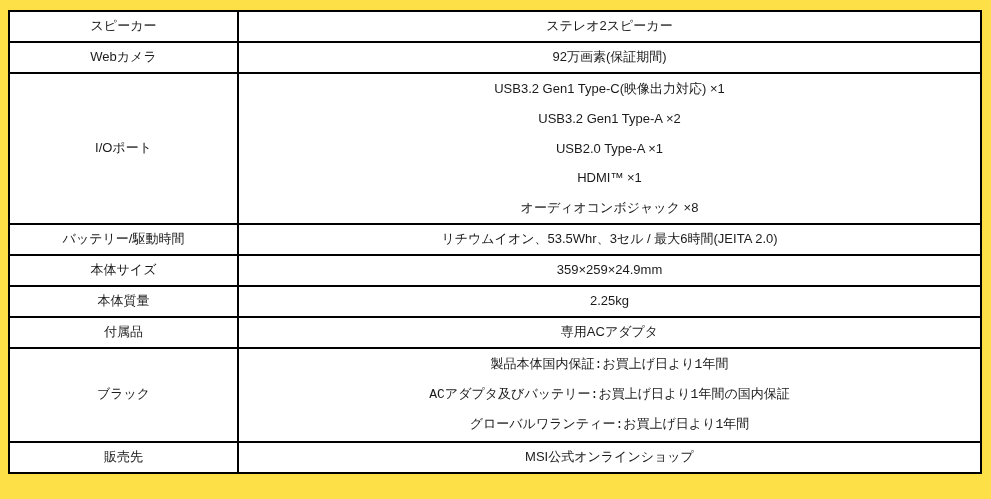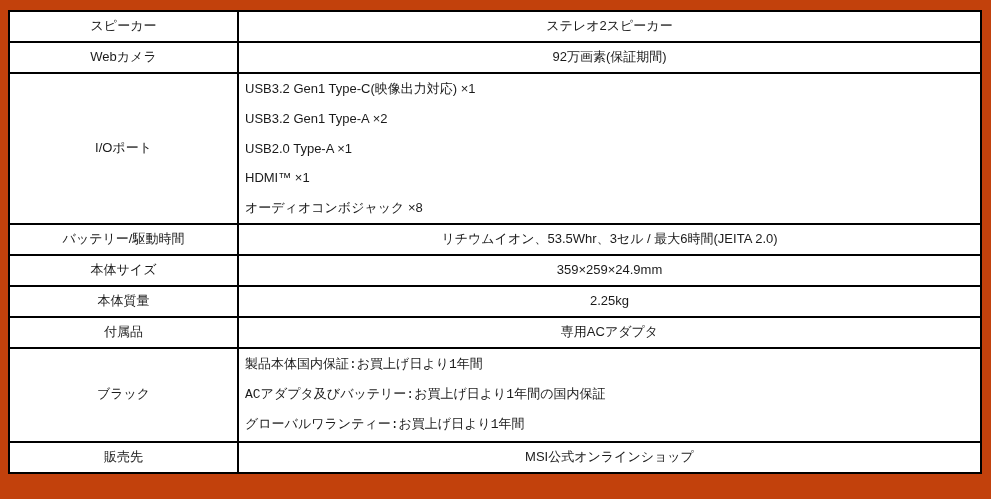--- a/index.html
+++ b/index.html
@@ -4,21 +4,21 @@
 <style>
   html, body {
     margin: 0;
     padding: 0;
     background: #ffffff;
   }
   .page {
     position: relative;
     width: 991px;
     height: 499px;
-    background: #c2410c;
+    background: #fde047;
     font-family: "Liberation Sans", "DejaVu Sans", sans-serif;
     color: #1a1a1a;
   }
   table.spec-table {
     position: absolute;
     left: 8px;
     top: 10px;
     width: 974px;
     border-collapse: collapse;
     table-layout: fixed;
@@ -35,21 +35,21 @@
     white-space: nowrap;
   }
   col.col-label { width: 229px; }
   tr.r-single td { height: 29px; }
   tr.r-io td     { height: 149px; }
   tr.r-warranty td { height: 92px; font-family: Liberation Mono, monospace; }
   td.value-multi { padding: 0; }
   td.value-multi .line {
     height: 29.8px;
     line-height: 29.8px;
-    text-align: left;
+    text-align: center;
     white-space: nowrap;
   }
 </style>
 </head>
 <body>
 
 <div class="page">
   <table class="spec-table">
     <colgroup>
       <col class="col-label">

